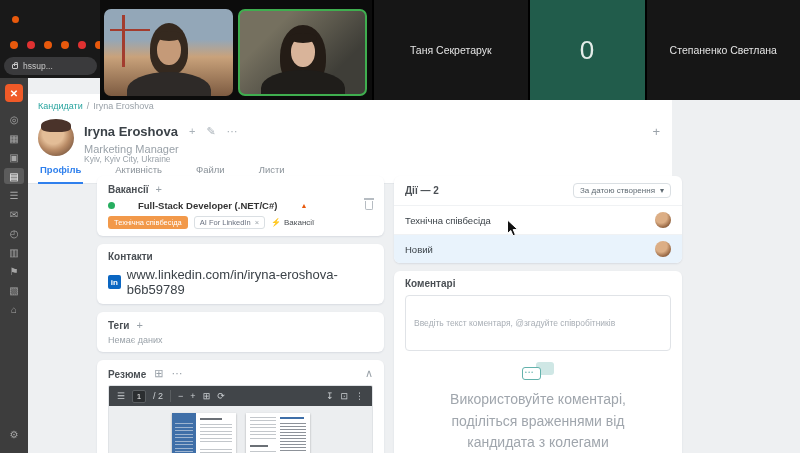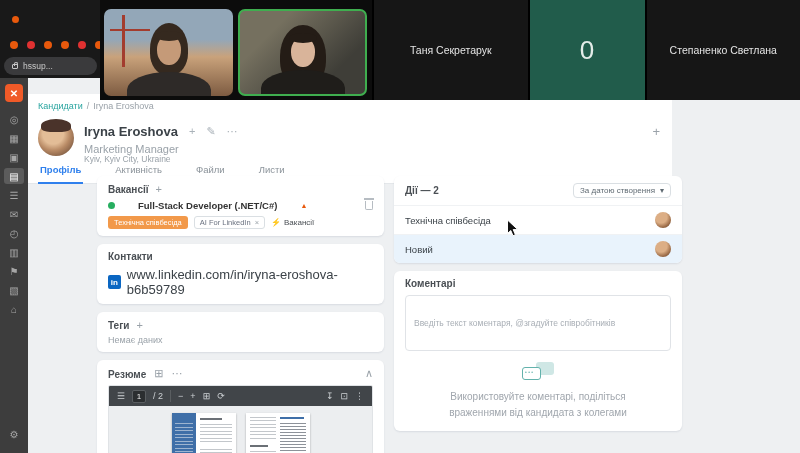--- a/index.html
+++ b/index.html
@@ -112,21 +112,21 @@
   
   .cm-input { margin-top:6px; width:100%; border:1px solid #e0e3e7; border-radius:4px; padding:22px 8px;
               font-size:8.5px; color:#333; font-family:inherit; background:#fff; }
   .cm-input::placeholder { color:#a8aeb5; }
   .cm-empty { margin:11px auto 4px; text-align:center; max-width:196px; }
   .cm-icon { position:relative; width:32px; height:20px; margin:0 auto 7px; }
   .bub-back { position:absolute; right:0; top:0; width:18px; height:13px; background:#cfe7e5; border-radius:3px; }
   .bub-front { position:absolute; left:0; top:5px; width:19px; height:13px; background:#fff;
                border:1.5px solid #63b2ac; border-radius:3px; }
   .bub-front::after { content:"• • •"; position:absolute; left:2px; top:1px; font-size:5px; color:#63b2ac; }
-  .cm-empty-text { font-size:10px; color:#a0a6ad; line-height:1.55; }
+  .cm-empty-text { font-size:14px; color:#a0a6ad; line-height:1.55; }
 
   
   .meet { position:absolute; left:100px; top:0; width:700px; height:100px; background:#0c0c0c;
           display:flex; align-items:stretch; z-index:50; }
   .thumbs { display:flex; gap:5px; padding:9px 5px 4px 4px; }
   .thumb { width:129px; height:87px; border-radius:7px; overflow:hidden; position:relative; flex:0 0 auto; }
   .thumb.active { border:2px solid #3fae4f; }
   .t1 { background:linear-gradient(180deg,#93a7b8 0 35%, #c9a27b 55%, #7d5b41 100%); }
   .t1::before { content:""; position:absolute; left:18px; top:6px; width:3px; height:52px; background:#a33c2e; }
   .t1::after { content:""; position:absolute; left:6px; top:20px; width:40px; height:2px; background:#a33c2e; }

